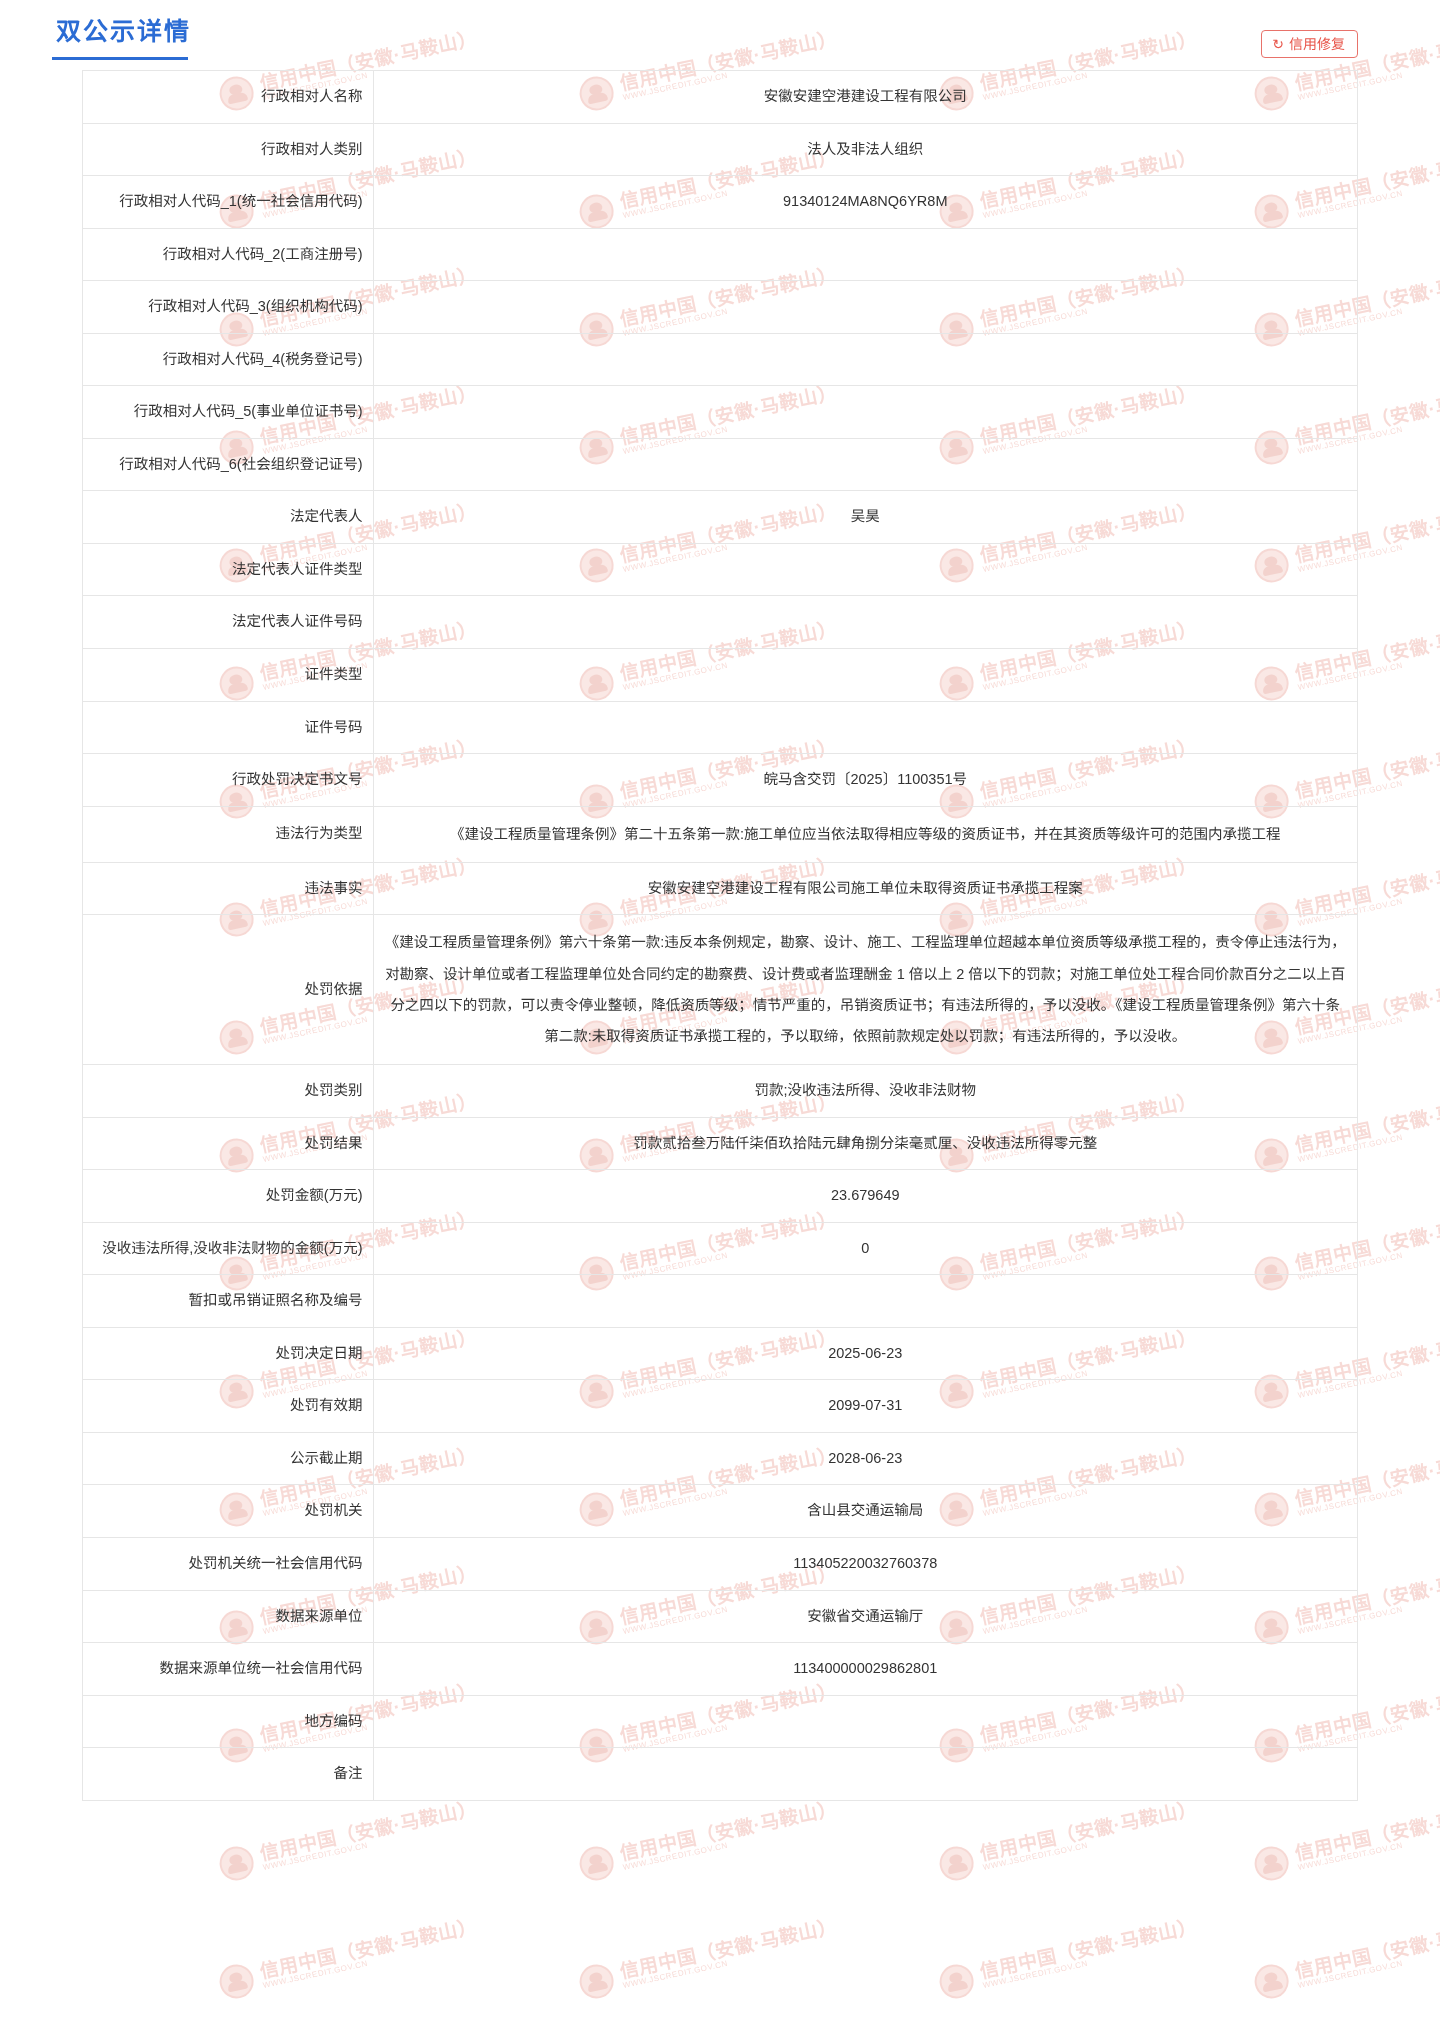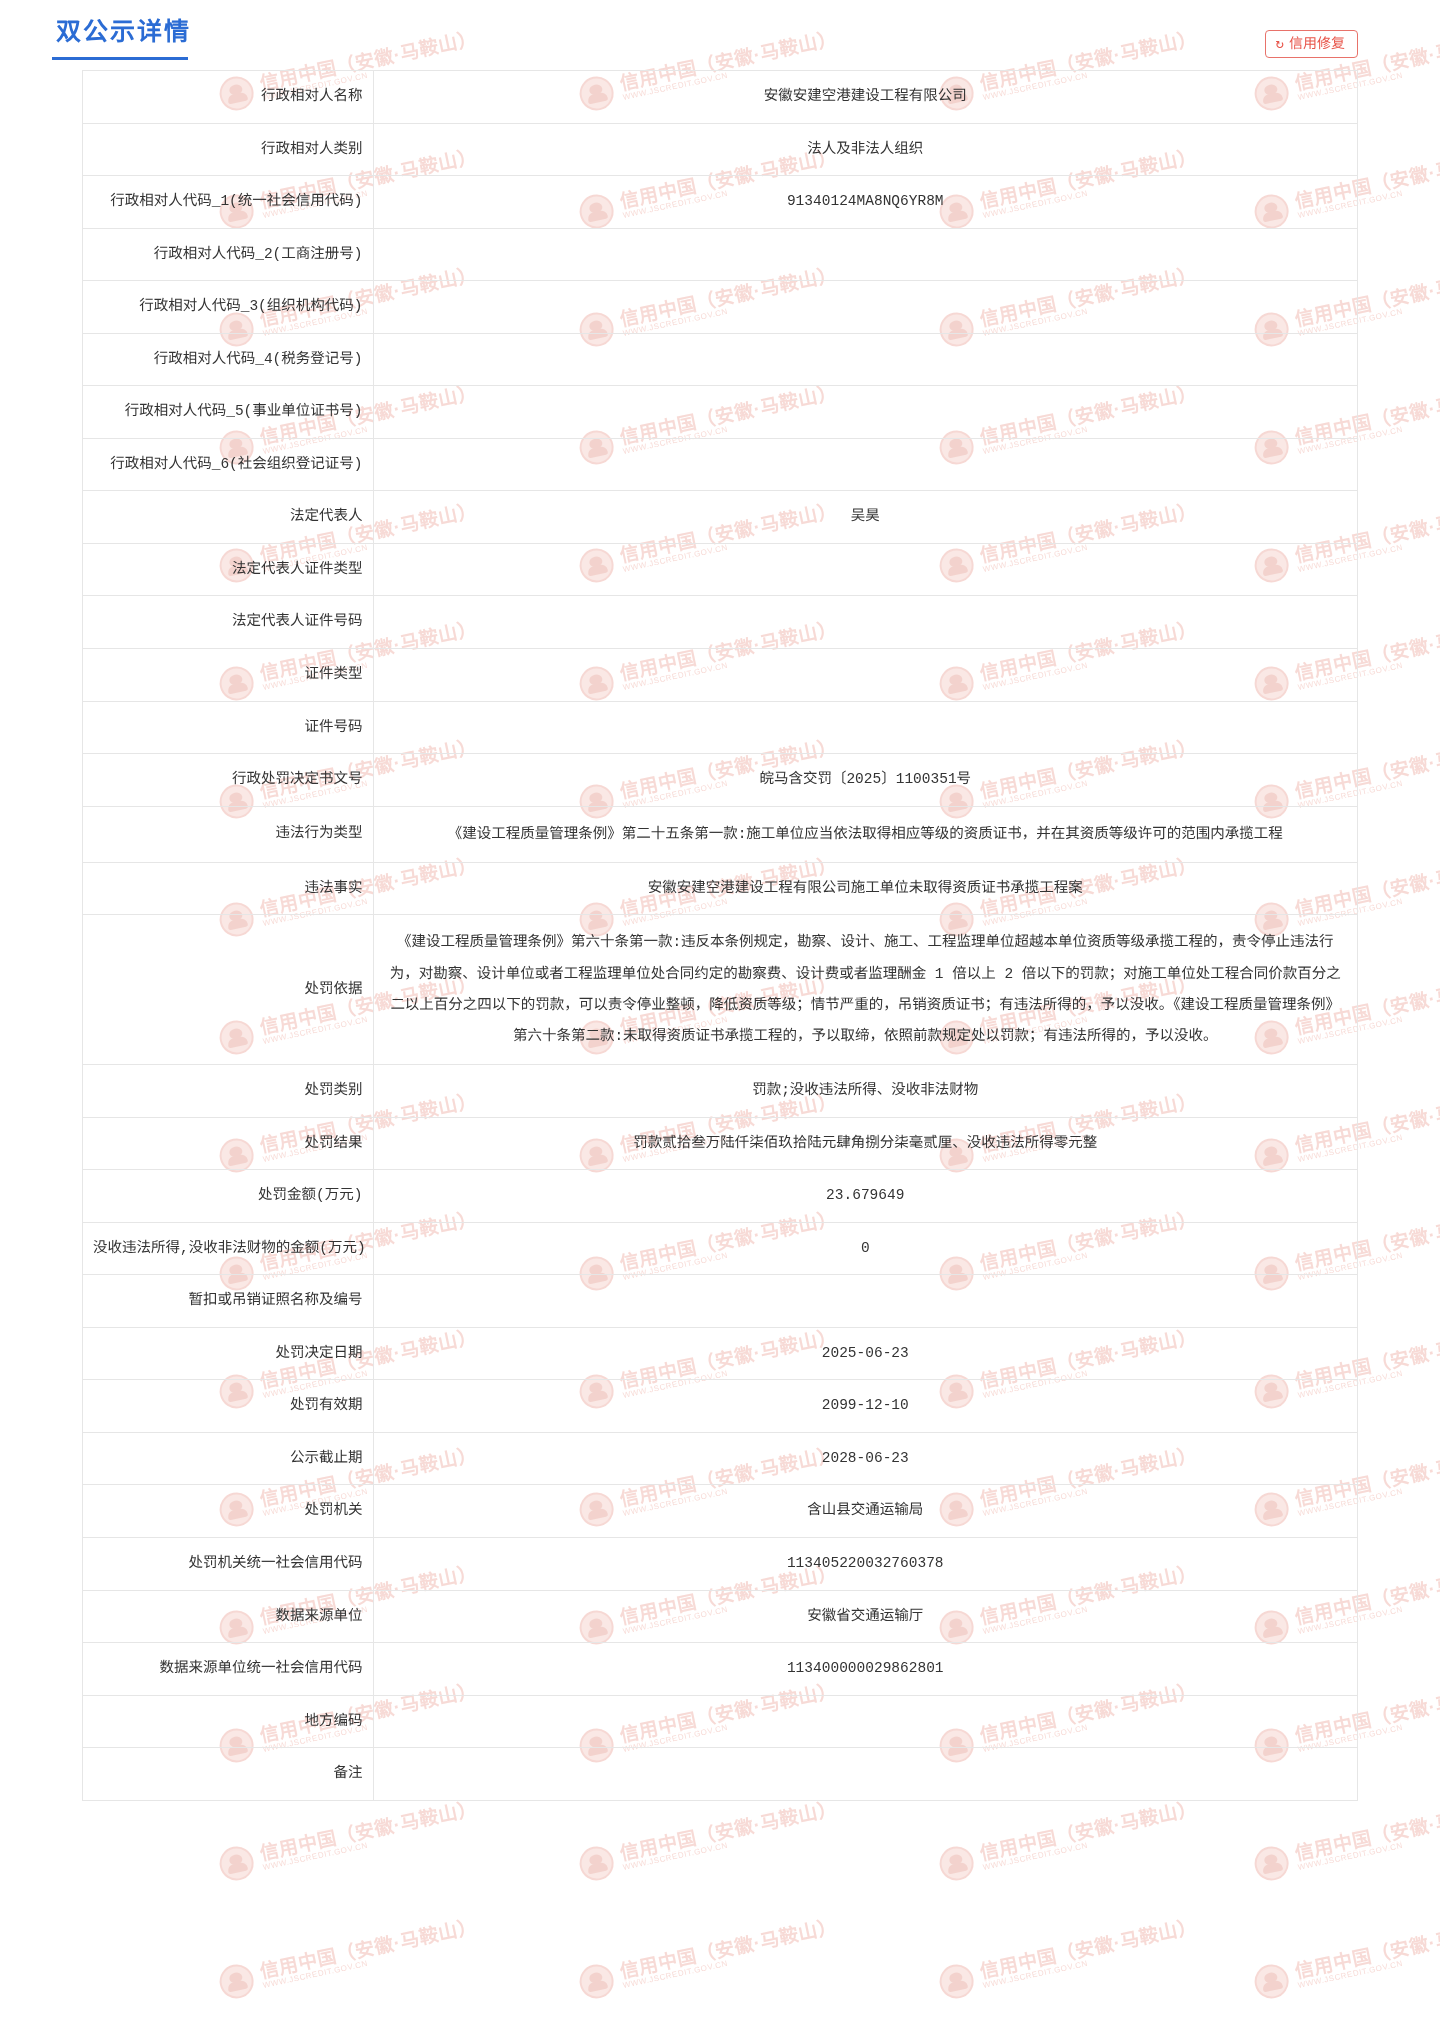--- a/index.html
+++ b/index.html
@@ -72,21 +72,21 @@
     color: #f0b7ae;
     letter-spacing: 0.5px;
   }
   .wm .wm-sub {
     font-size: 8px;
     color: #f0b7ae;
     letter-spacing: 0.6px;
   }
 
   
-  .page { position: relative; z-index: 1; font-family: Liberation Mono, monospace; }
+  .page { position: relative; z-index: 1; }
 
   .header {
     position: relative;
     height: 70px;
     padding: 0 0 0 56px;
     display: flex;
     align-items: center;
   }
   .header-title {
     font-size: 25px;
@@ -740,21 +740,21 @@
           <tr>
             <td class="label">暂扣或吊销证照名称及编号</td>
             <td class="value"></td>
           </tr>
           <tr>
             <td class="label">处罚决定日期</td>
             <td class="value">2025-06-23</td>
           </tr>
           <tr>
             <td class="label">处罚有效期</td>
-            <td class="value">2099-12-10</td>
+            <td class="value">2099-07-31</td>
           </tr>
           <tr>
             <td class="label">公示截止期</td>
             <td class="value red">2028-06-23</td>
           </tr>
           <tr>
             <td class="label">处罚机关</td>
             <td class="value">含山县交通运输局</td>
           </tr>
           <tr>

